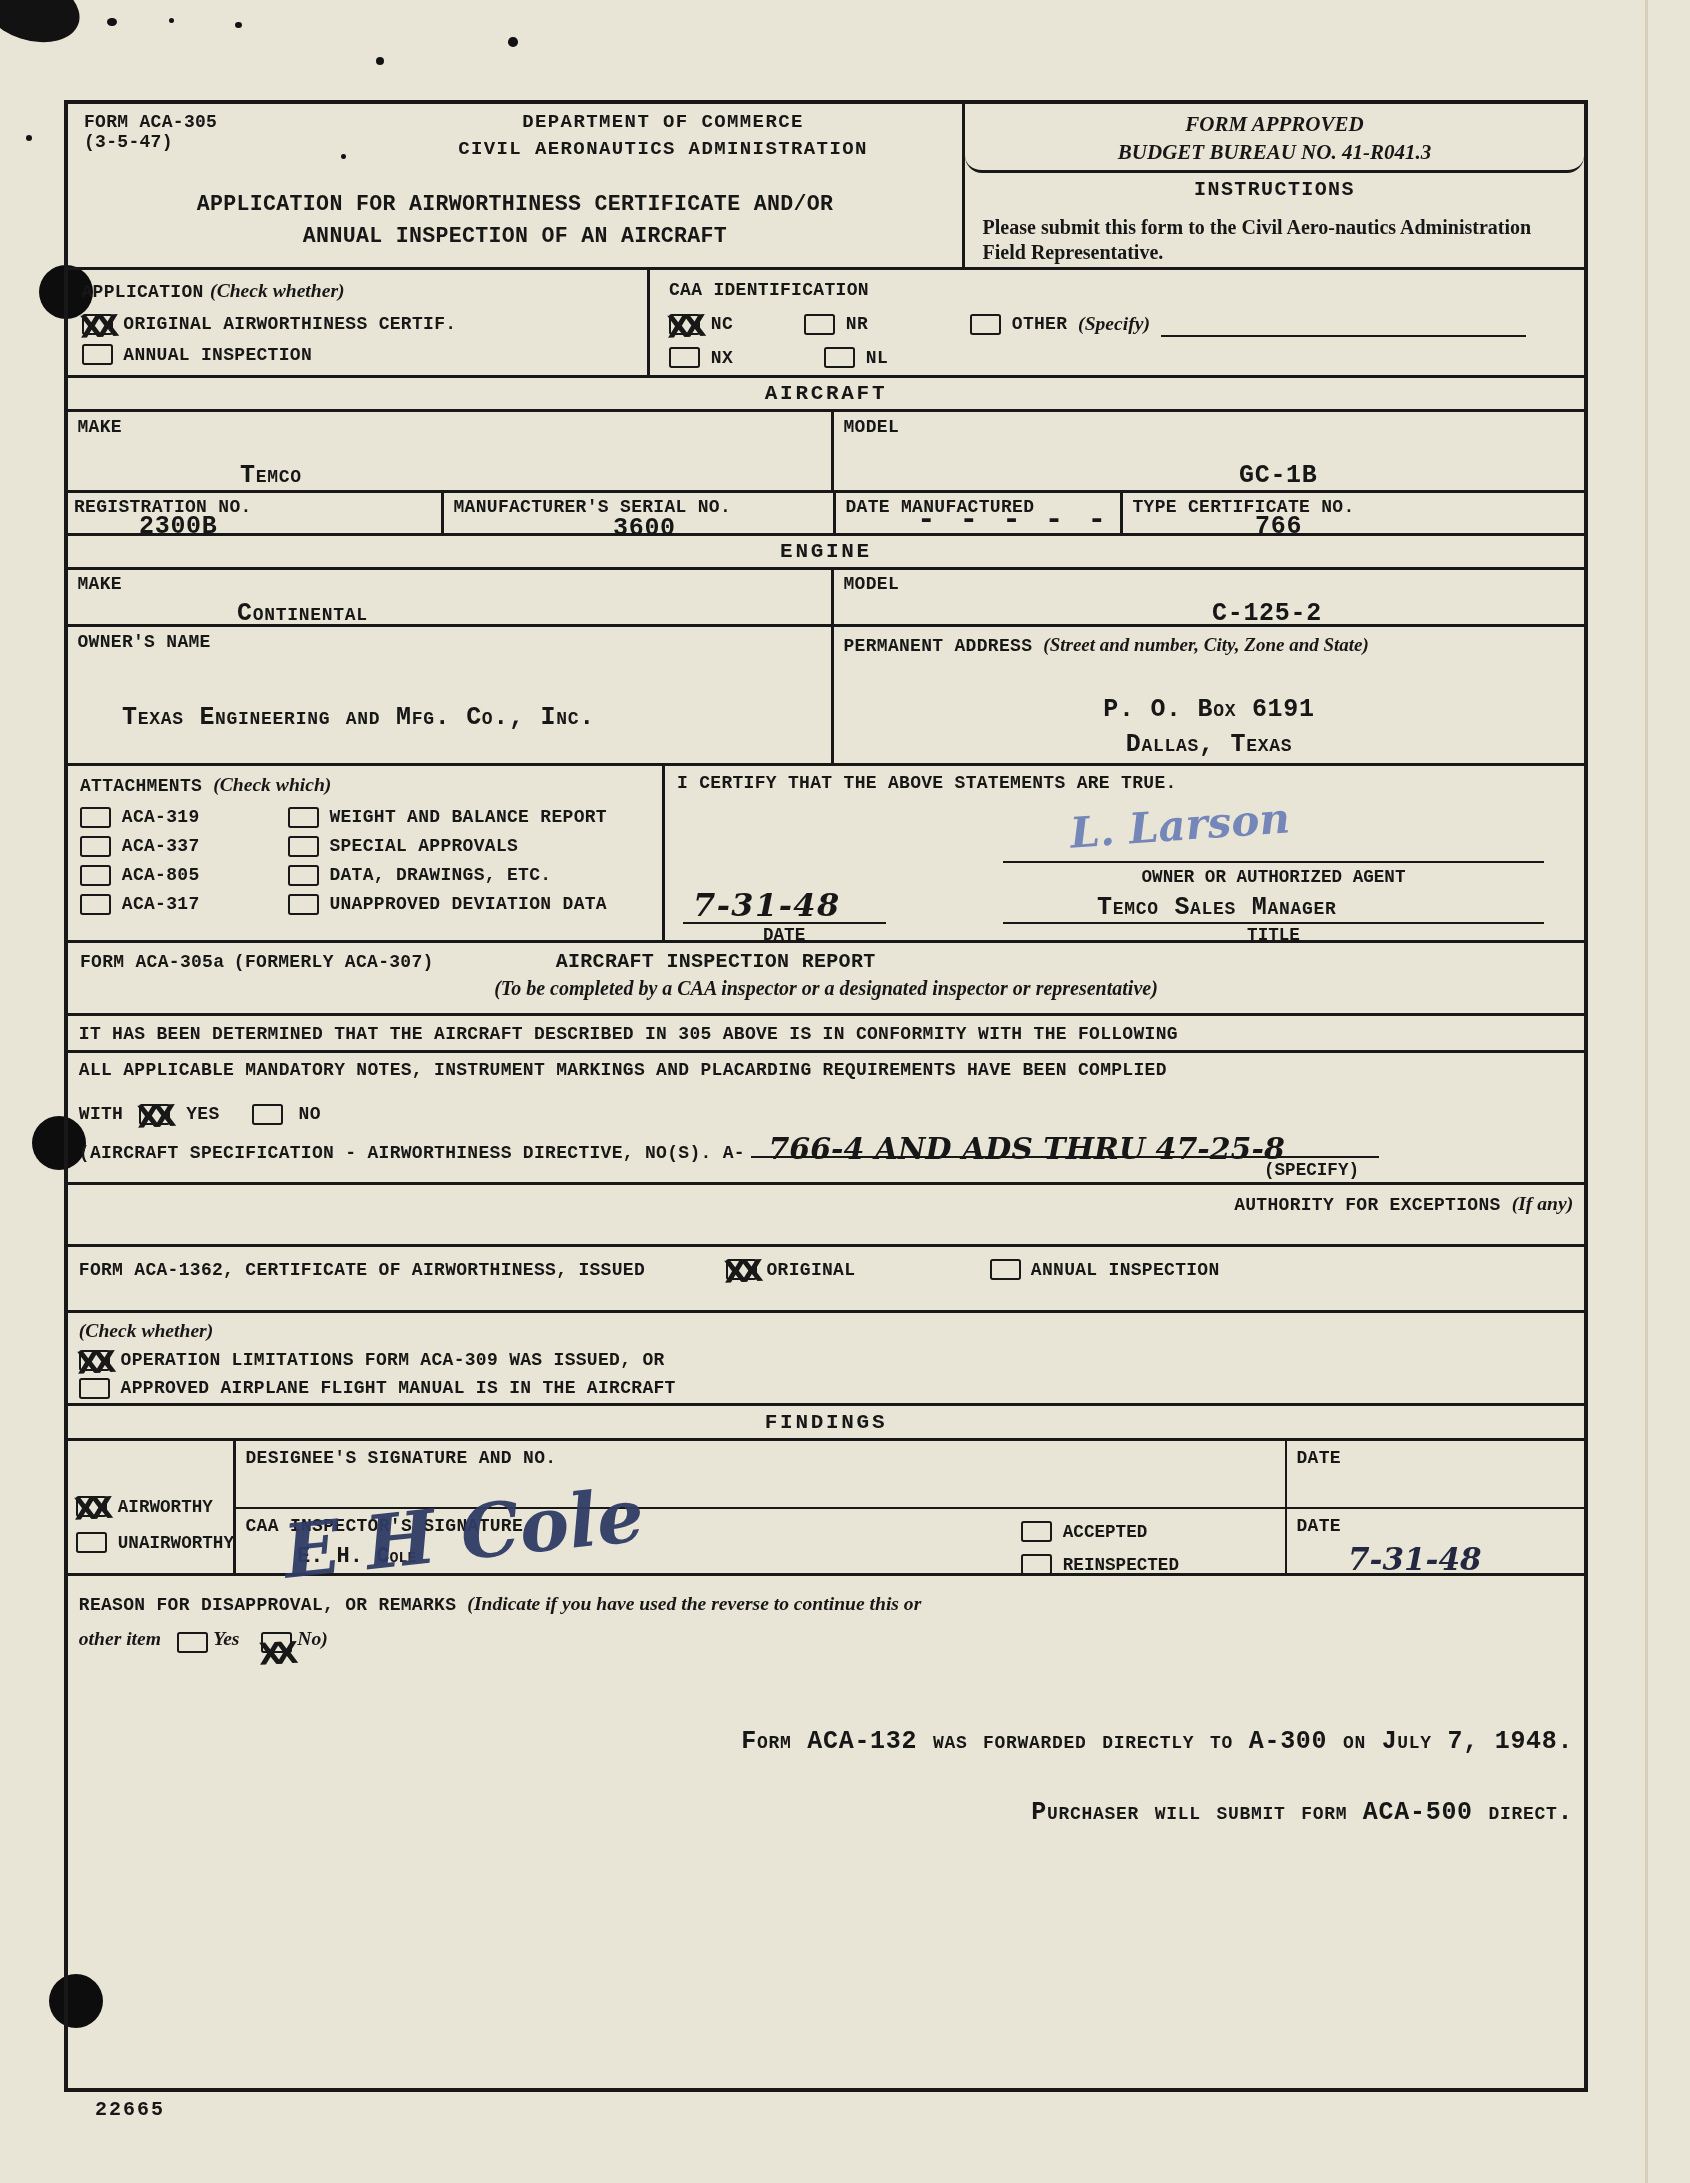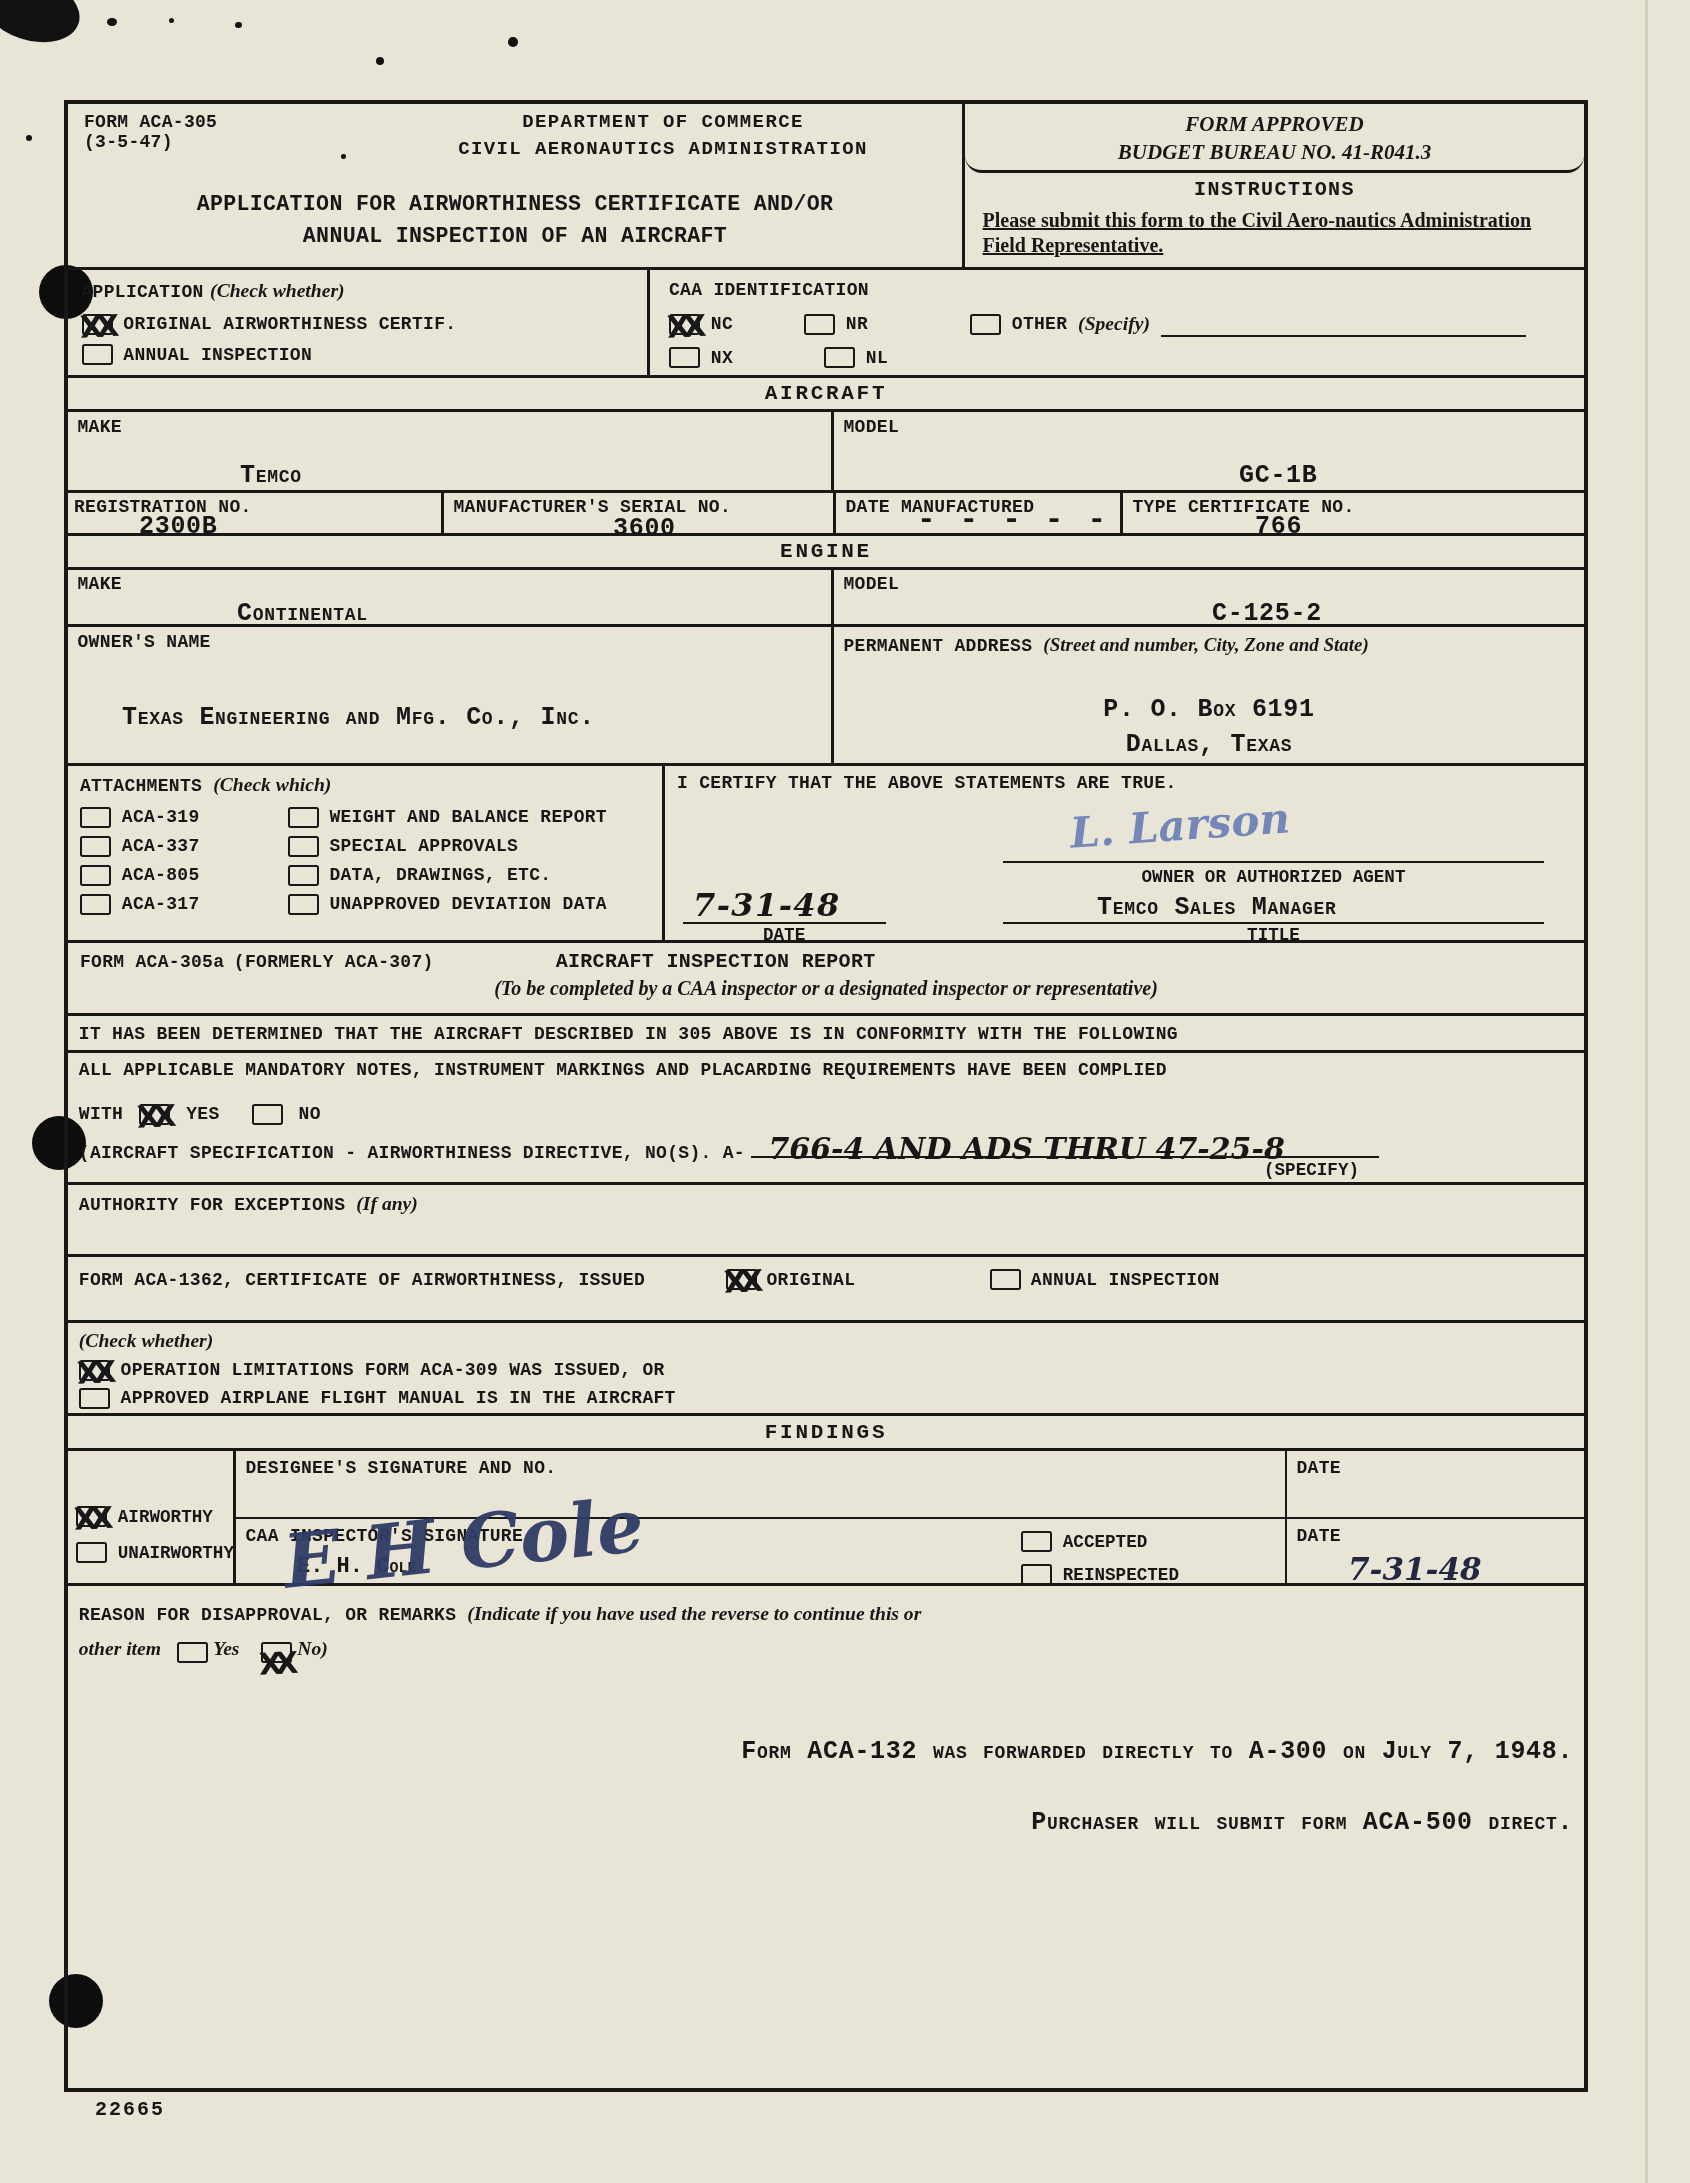--- a/index.html
+++ b/index.html
@@ -70,21 +70,21 @@
           <div class="lbl" style="font-size:21.6px;margin-top:8px;">ANNUAL INSPECTION OF AN AIRCRAFT</div>
         </div>
       </div>
       <div class="cell">
         <div style="box-sizing:border-box;height:69px;border-bottom:3.4px solid #181818;text-align:center;padding-top:8px;border-radius:17px;">
           <div class="ital" style="font-size:21px;">FORM APPROVED</div>
           <div class="ital" style="font-size:21px;margin-top:2.7px;">BUDGET BUREAU NO. 41-R041.3</div>
         </div>
         <div style="padding:5.4px 17.6px 0 17.6px;">
           <div class="lbl center" style="font-size:20px;letter-spacing:1.4px;">INSTRUCTIONS</div>
-          <div style="font-family:'Liberation Serif',serif;font-weight:bold;font-size:20px;line-height:1.25;margin-top:7px;text-decoration:underline;">Please submit this form to the Civil Aero-nautics Administration Field Representative.</div>
+          <div style="font-family:'Liberation Serif',serif;font-weight:bold;font-size:20px;line-height:1.25;margin-top:14px;">Please submit this form to the Civil Aero-nautics Administration Field Representative.</div>
         </div>
       </div>
     </div>
 
     <div class="row grid2" style="height:108px;grid-template-columns:582px 1fr;">
       <div class="cell vline" style="padding:9.5px 0 0 13.5px;">
         <div>
           <span class="lbl">APPLICATION</span>
           <span class="ital">(Check whether)</span>
         </div>
@@ -263,21 +263,21 @@
       </div>
       <div style="position:absolute;left:10.8px;top:76px;white-space:nowrap;">
         <span class="lbl">(AIRCRAFT SPECIFICATION - AIRWORTHINESS DIRECTIVE, NO(S). A-</span>
         <span class="underfield" style="width:628px;height:27px;">
           <span class="hand" style="position:absolute;left:17px;bottom:-9.5px;font-size:30px;white-space:nowrap;">766-4 AND ADS THRU 47-25-8</span>
         </span>
       </div>
       <div class="lbl-sm" style="position:absolute;left:1196px;top:107px;">(SPECIFY)</div>
     </div>
 
-    <div class="row" style="height:72px;padding:8px 10.8px 0 10.8px;">
+    <div class="row" style="height:62px;padding:8px 10.8px 0 10.8px;text-align:right;">
       <span class="lbl">AUTHORITY FOR EXCEPTIONS </span>
       <span class="ital">(If any)</span>
     </div>
 
     <div class="row" style="height:66px;padding:12px 10.8px 0 10.8px;">
       <div style="display:flex;align-items:center;">
         <span class="lbl">FORM ACA-1362, CERTIFICATE OF AIRWORTHINESS, ISSUED</span>
         <span class="cb" style="margin-left:81px;">
             <b class="xx">XX</b>
           </span>

